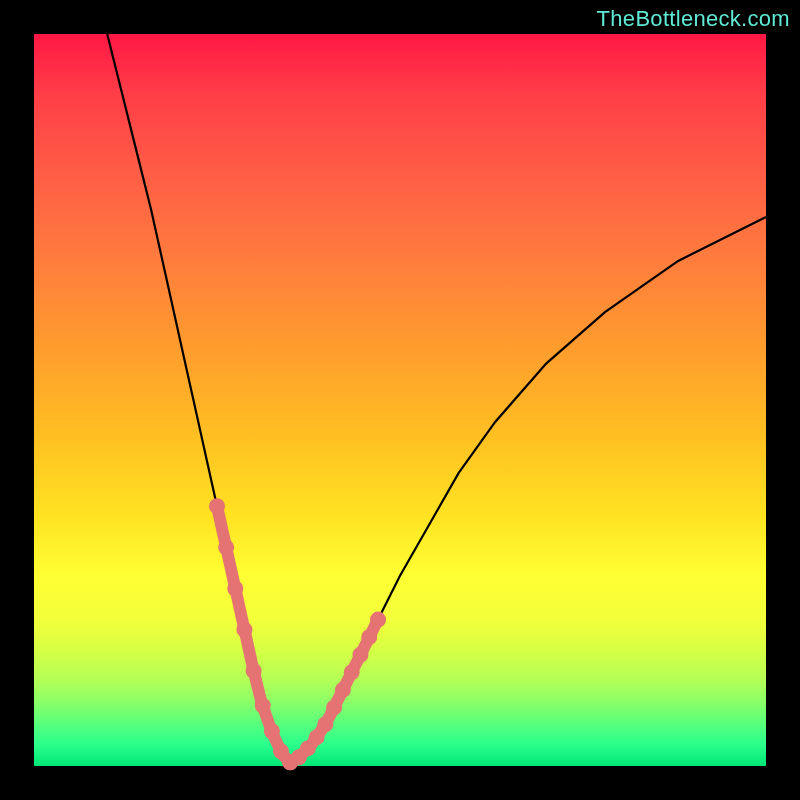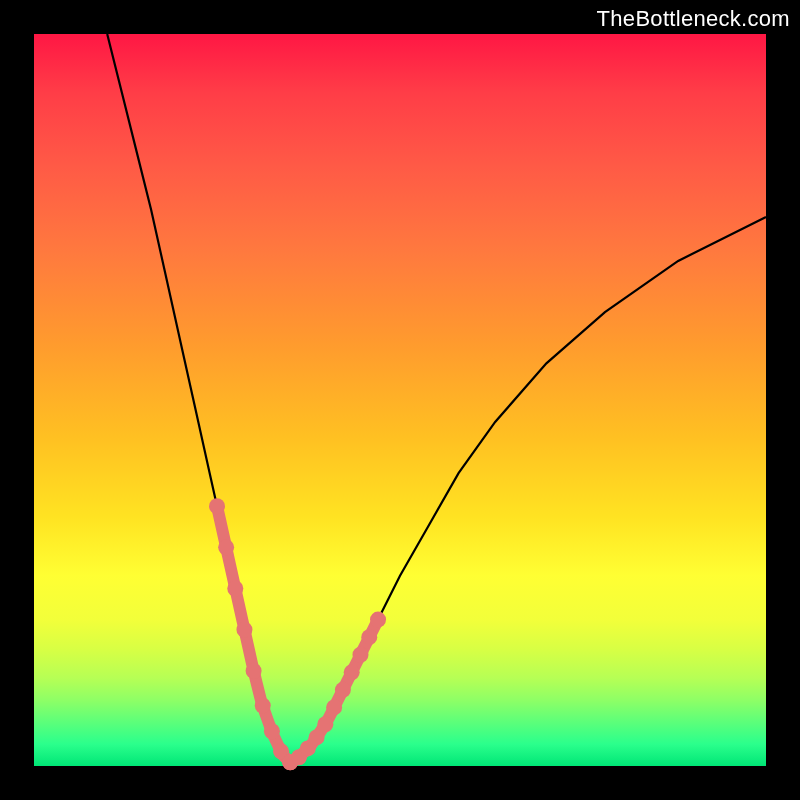--- a/index.html
+++ b/index.html
@@ -42,21 +42,21 @@
       #8eff66 91%,
       #5cff7a 94%,
       #2bff8c 97%,
       #00e676 100%
     );
   }
   .watermark {
     position: absolute;
     top: 6px;
     right: 10px;
-    color: #ffffff;
+    color: #5eead4;
     font-size: 22px;
     letter-spacing: 0.3px;
     font-weight: 500;
   }
   svg.overlay {
     position: absolute;
     left: 34px;
     top: 34px;
     width: 732px;
     height: 732px;

